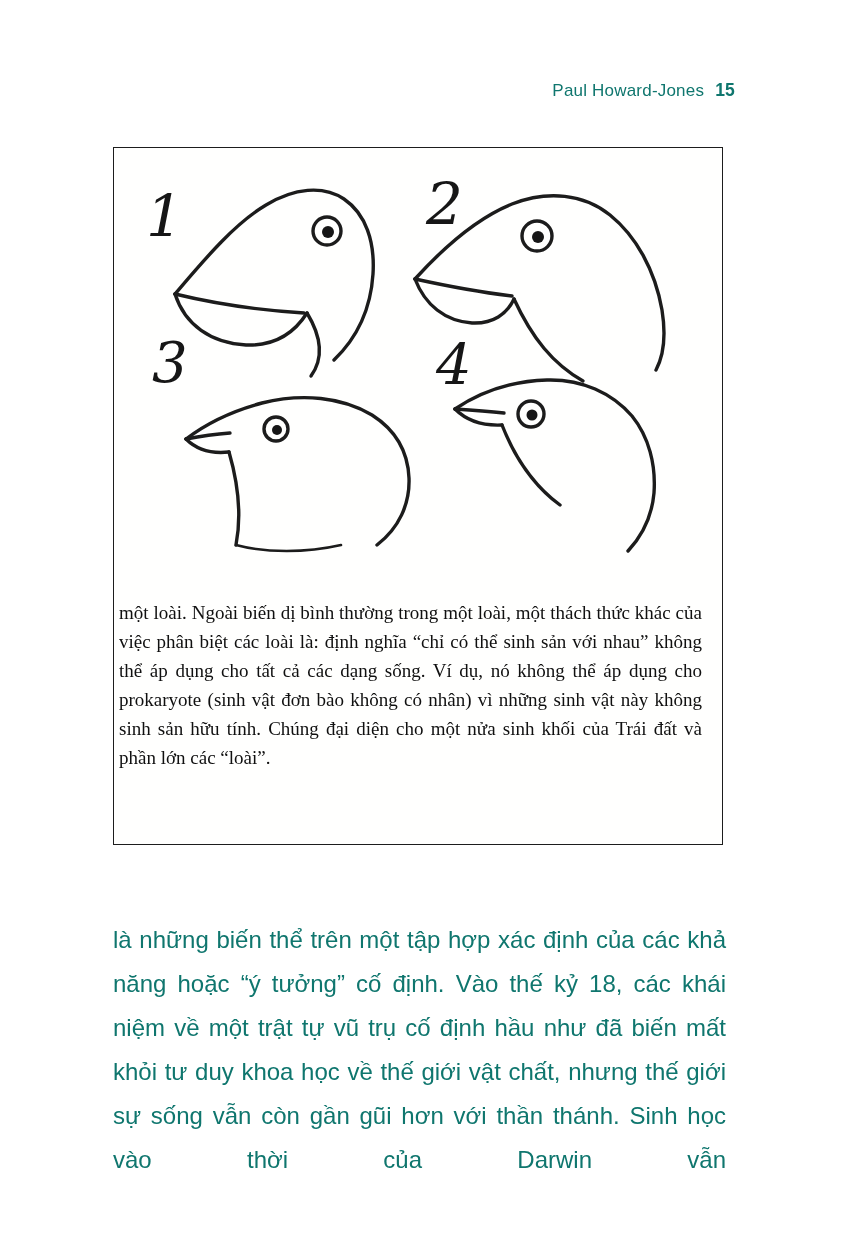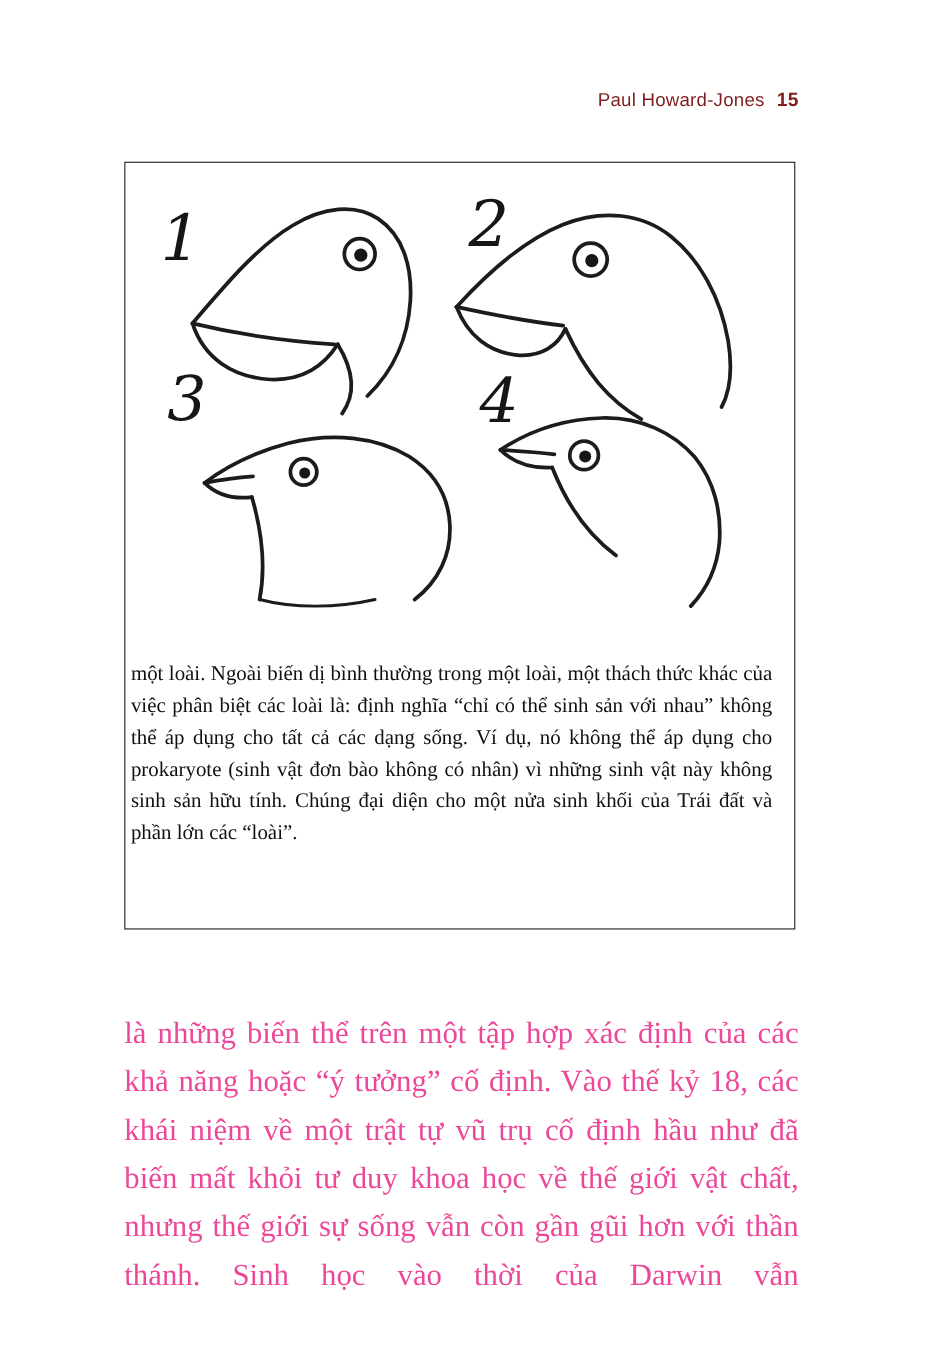--- a/index.html
+++ b/index.html
@@ -9,24 +9,24 @@
     background: #ffffff;
     position: relative;
     font-family: "Liberation Sans", sans-serif;
     color: #1a1a1a;
     overflow: hidden;
   }
 
   .running-header {
     position: absolute;
     top: 80px;
-    right: 119px;
+    right: 110px;
     font-size: 17px;
     letter-spacing: 0.2px;
-    color: #7f1d1d;
+    color: #0f766e;
     white-space: nowrap;
   }
   .running-header .author { font-weight: 400; }
   .running-header .pagenum { font-weight: 700; margin-left: 11px; font-size: 17.5px; }
 
   .figure-box {
     position: absolute;
     left: 113px;
     top: 147px;
     width: 610px;
@@ -44,26 +44,26 @@
     text-align: justify;
     color: #101010;
     font-family: Liberation Serif, serif;
   }
 
   .body-text {
     position: absolute;
     left: 113px;
     top: 918px;
     width: 613px;
-    font-family: Liberation Serif, serif;
-    font-size: 28px;
+    font-family: Liberation Sans, sans-serif;
+    font-size: 24px;
     line-height: 44px;
     text-align: justify;
     text-align-last: justify;
-    color: #ec4899;
+    color: #0f766e;
   }
 
   .sketch-num {
     font-family: "DejaVu Serif", serif;
     font-style: italic;
   }
 </style>
 </head>
 <body>
 

